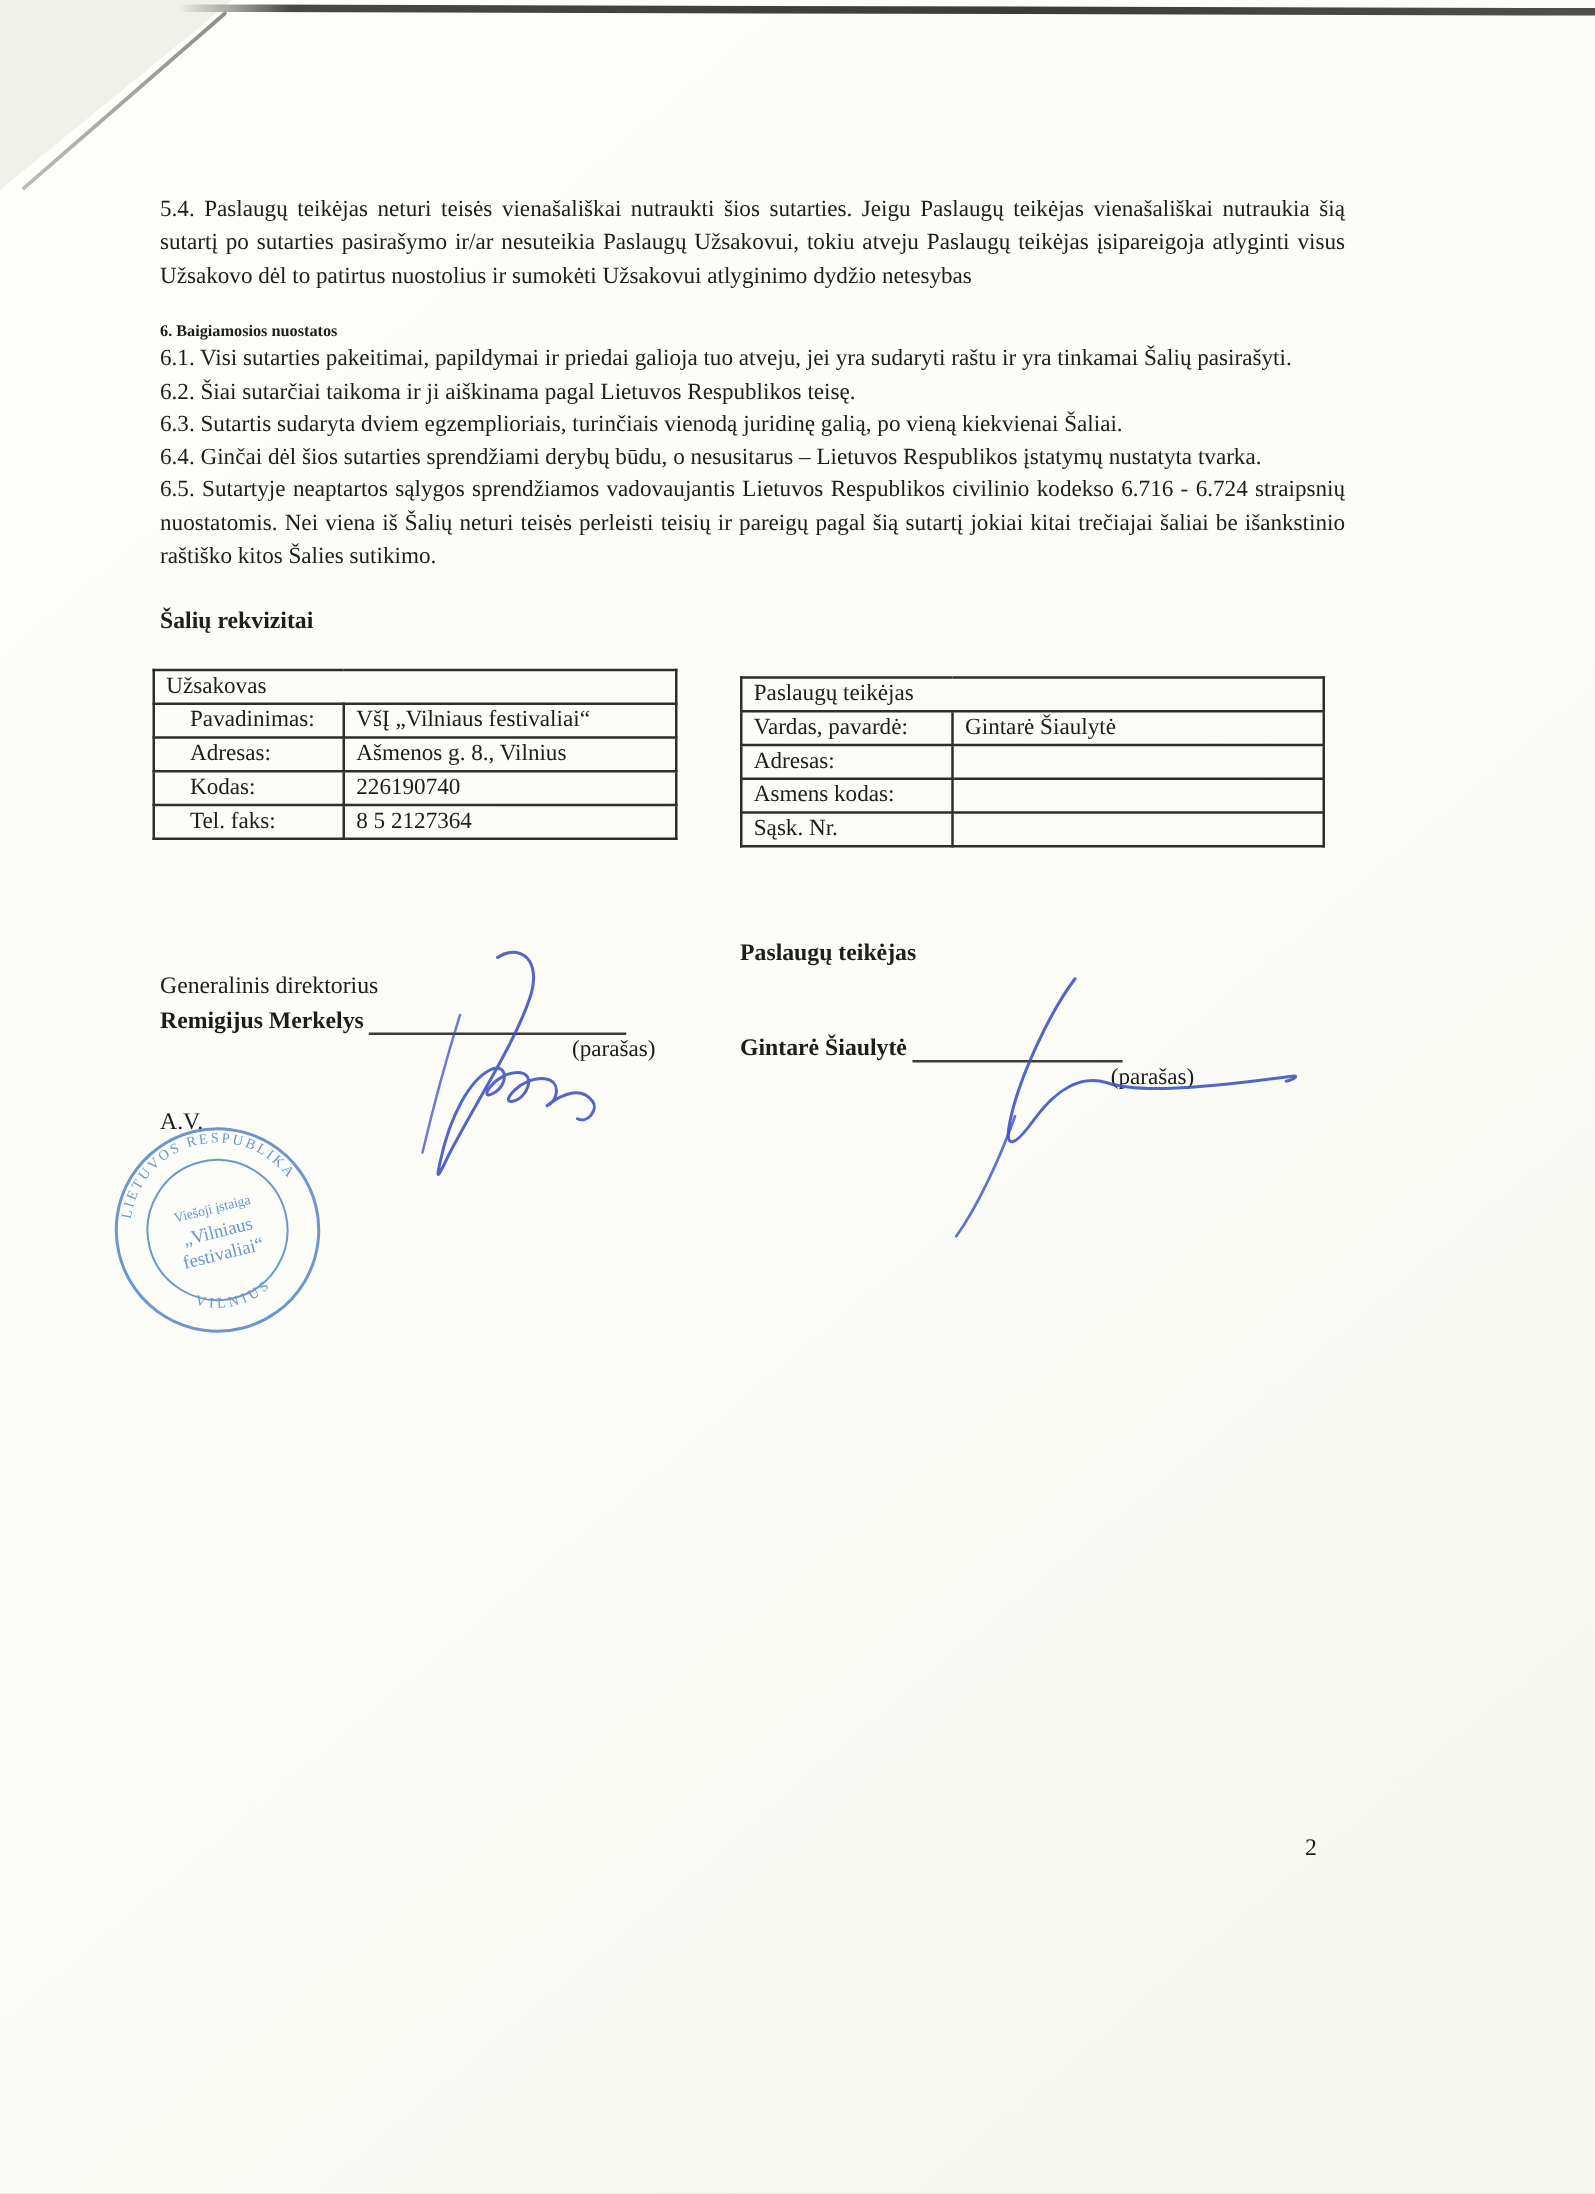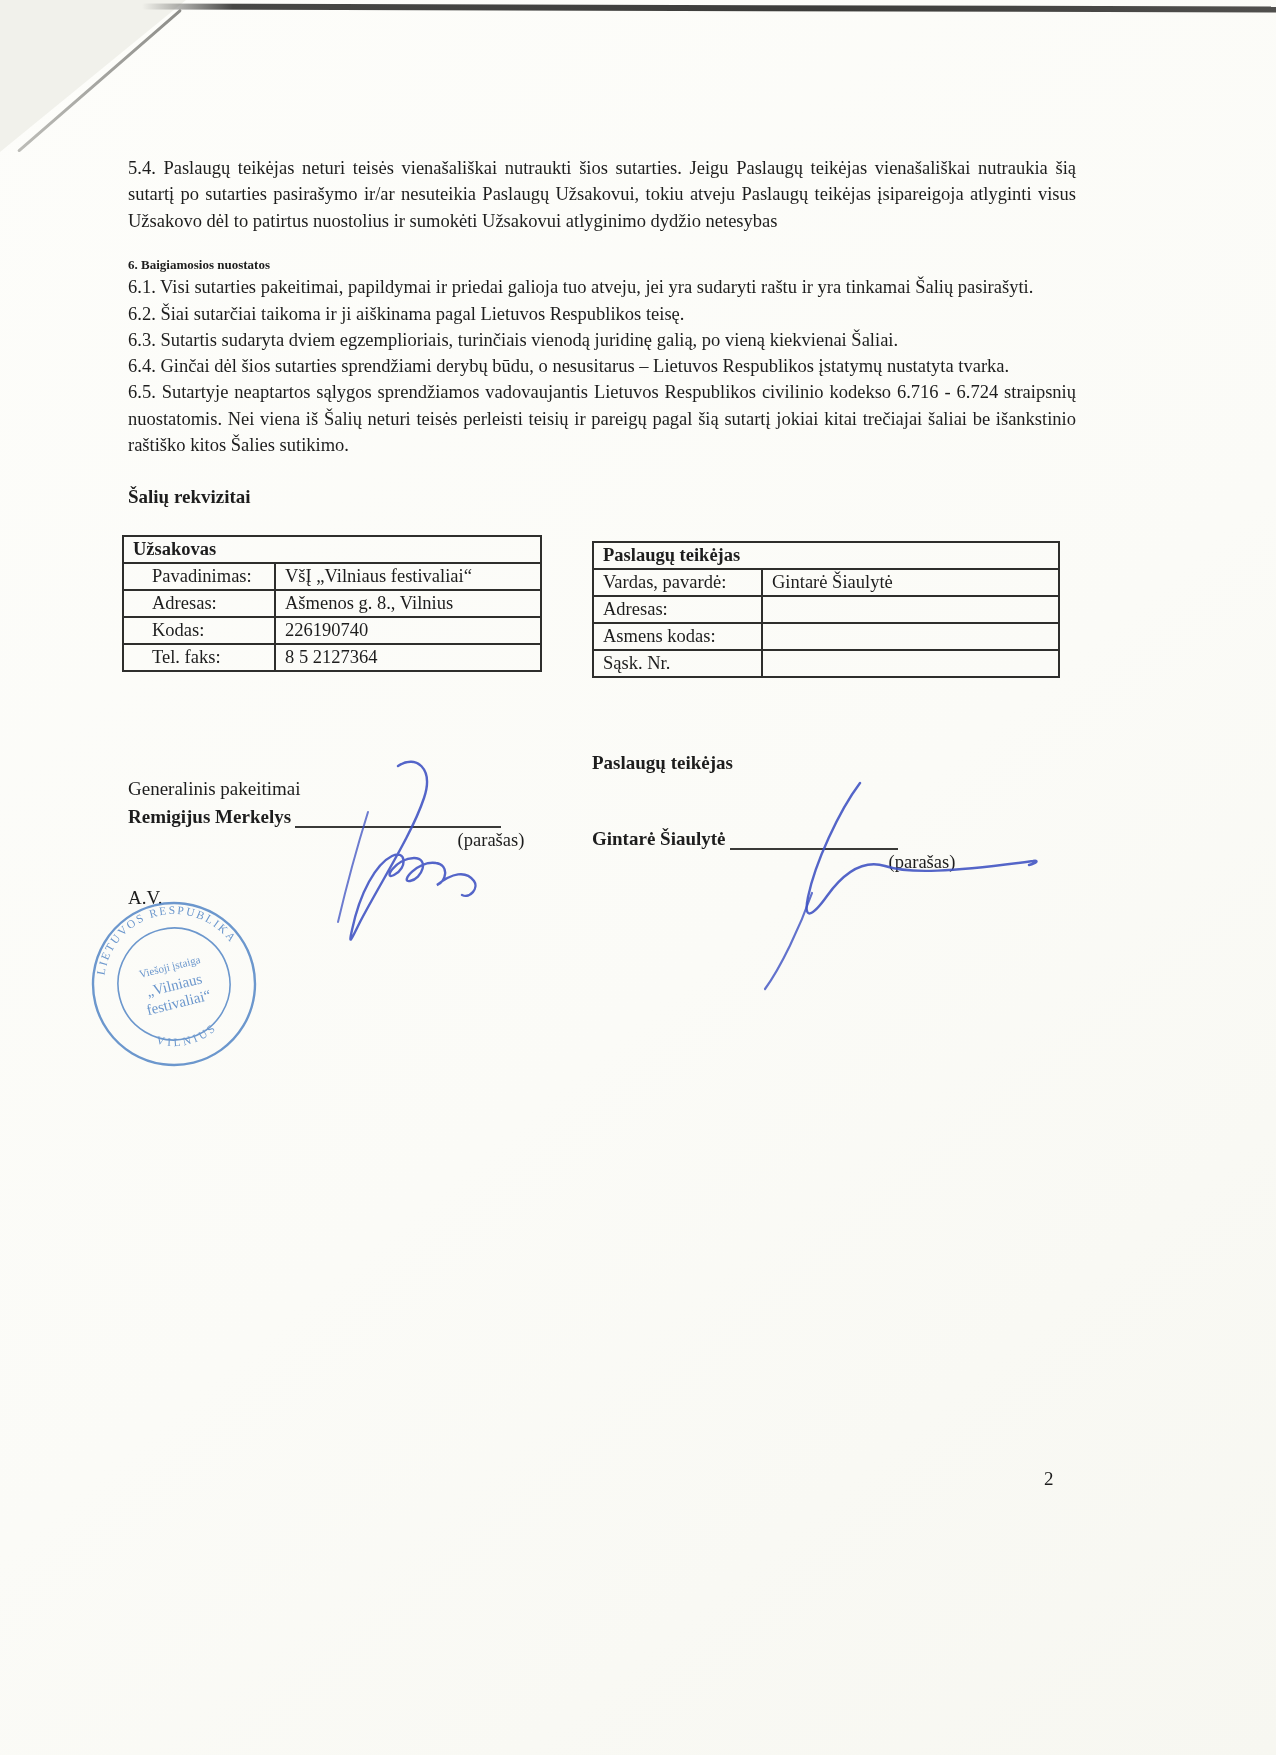--- a/index.html
+++ b/index.html
@@ -50,21 +50,21 @@
   
   .tables { display: flex; align-items: flex-start; margin-top: 24px; }
   table { border-collapse: collapse; font-size: 18.5px; color: #1d1d1d; }
   table th, table td {
     border: 2px solid #2e2e2c;
     padding: 1px 9px;
     height: 27px;
     text-align: left;
     vertical-align: middle;
   }
-  table th { font-weight: bold; }
+  table th { font-weight: normal; }
   .client-table { width: 420px; margin-left: -6px; }
   .client-table td.label { width: 152px; padding-left: 28px; }
   .provider-table { width: 468px; margin-left: 50px; margin-top: 6px; }
   .provider-table td.label { width: 169px; }
 
   
   .sign-section { display: flex; margin-top: 74px; font-size: 19px; }
   .sign-left { width: 464px; }
   .sign-right { width: 470px; }
   .sig-role { margin-top: 26px; }
@@ -154,21 +154,21 @@
           <td></td>
         </tr>
       </tbody>
         </table>
 
     </div>
 
     <div class="sign-section">
 
       <div class="sign-left">
-        <div class="sig-role">Generalinis pakeitimai</div>
+        <div class="sig-role">Generalinis direktorius</div>
         <div class="name-row">
           <span class="bold">Remigijus Merkelys</span>
           <span class="sig-line" style="width:206px"></span>
         </div>
         <div class="parasas" style="margin-left:262px">(parašas)</div>
         <div class="av">A.V.</div>
       </div>
 
       <div class="sign-right">
         <div class="bold">Paslaugų teikėjas</div>

